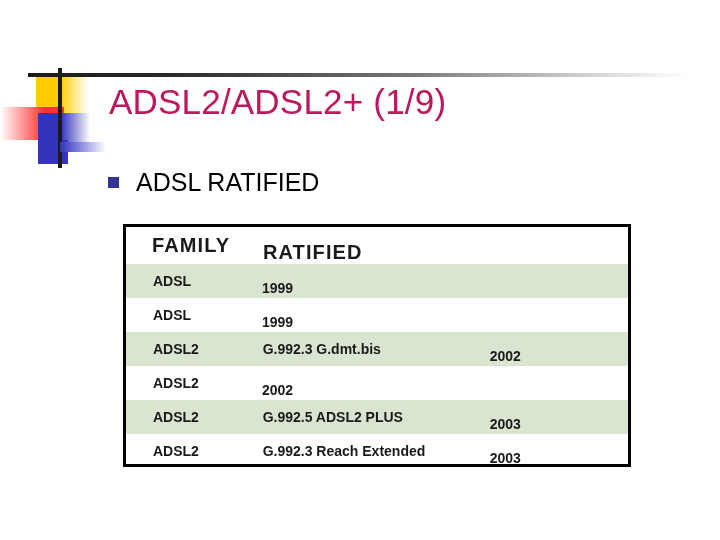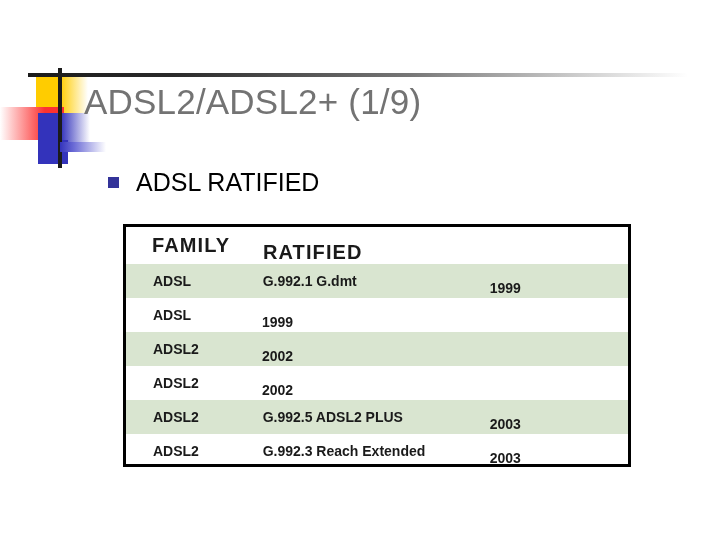--- a/index.html
+++ b/index.html
@@ -72,24 +72,24 @@
     left: 28px;
     top: 73px;
     width: 660px;
     height: 4px;
     background: linear-gradient(to right, #1b1b1b 0%, #2a2a2a 22%, #777777 58%, #cfcfcf 84%, #ffffff 100%);
   }
 
   
   #page-title {
     position: absolute;
-    left: 84px;
+    left: 109px;
     top: 82px;
     font-size: 35px;
-    color: #737373;
+    color: #be185d;
     letter-spacing: 0.2px;
     white-space: nowrap;
   }
 
   
   .rule-stub {
     position: absolute;
     left: 60px;
     top: 142px;
     width: 46px;
@@ -199,31 +199,31 @@
 </div>
 
 <div id="standards-table">
   <div class="trow head">
     <div class="cell col-family">FAMILY</div>
     <div class="cell col-year">RATIFIED</div>
   </div>
 
   <div class="trow shade">
     <div class="cell col-family">ADSL</div>
-    <div class="cell col-desc">G.992.1 G.dmt</div>
     <div class="cell col-year">1999</div>
   </div>
 
   <div class="trow plain">
     <div class="cell col-family">ADSL</div>
     <div class="cell col-year">1999</div>
   </div>
 
   <div class="trow shade">
     <div class="cell col-family">ADSL2</div>
+    <div class="cell col-desc">G.992.3 G.dmt.bis</div>
     <div class="cell col-year">2002</div>
   </div>
 
   <div class="trow plain">
     <div class="cell col-family">ADSL2</div>
     <div class="cell col-year">2002</div>
   </div>
 
   <div class="trow shade">
     <div class="cell col-family">ADSL2</div>

